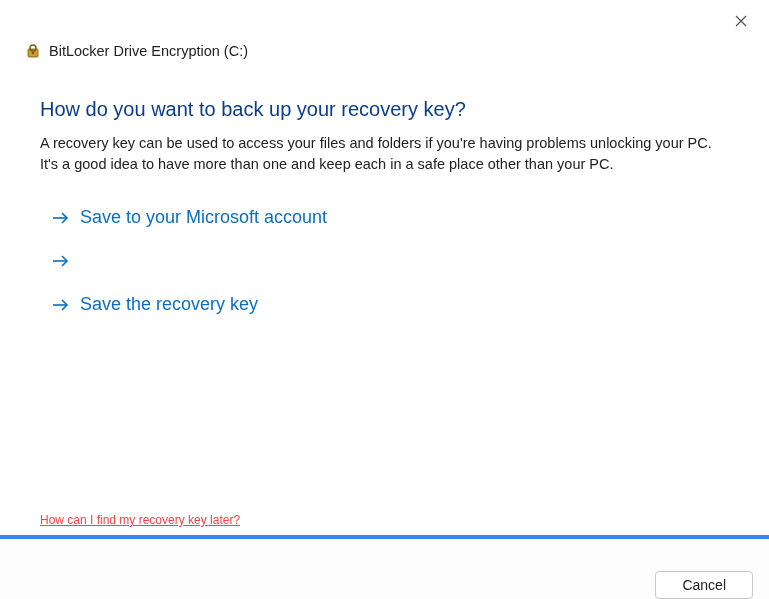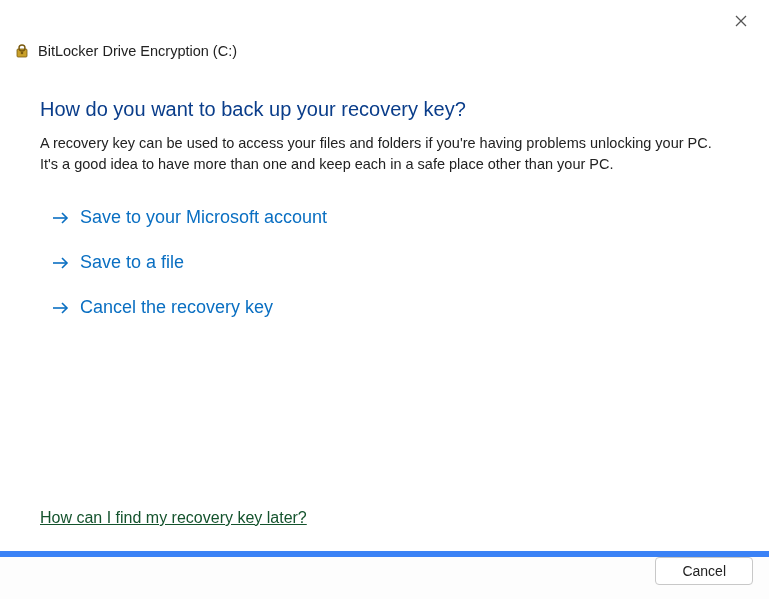--- a/index.html
+++ b/index.html
@@ -20,21 +20,21 @@
       top: 10px;
       right: 18px;
       cursor: pointer;
       font-size: 14px;
       color: #555;
       padding: 4px;
     }
     .header {
       display: flex;
       align-items: center;
-      padding: 42px 0 0 13px;
+      padding: 42px 0 0 24px;
     }
     .header-icon {
       width: 18px;
       height: 18px;
       margin-right: 7px;
       flex-shrink: 0;
     }
     .header-title {
       font-size: 14.5px;
       color: #222;
@@ -68,35 +68,35 @@
     .arrow-icon {
       width: 18px;
       height: 18px;
       margin-right: 10px;
       flex-shrink: 0;
     }
     .help-link {
       position: absolute;
       left: 40px;
       bottom: 72px;
-      font-size: 16px;
-      color: #14532d;
+      font-size: 12px;
+      color: #ef4444;
       text-decoration: underline;
       cursor: pointer;
     }
     .footer {
       position: absolute;
       bottom: 0;
       left: 0;
       right: 0;
-      height: 48px;
+      height: 64px;
       background: #fdfdfd;
-      border-top: 6px solid #3b82f6;
+      border-top: 4px solid #3b82f6;
       display: flex;
-      align-items: flex-start;
+      align-items: flex-end;
       justify-content: flex-end;
       padding-right: 16px;
     }
     .cancel-btn {
       background: #ffffff;
       border: 1px solid #c8c8c8;
       border-radius: 4px;
       padding: 5px 26px;
       font-size: 14px;
       color: #222;
@@ -140,31 +140,30 @@
       <span>Save to your Microsoft account</span>
     </div>
 
     <div class="option-link">
       <span class="arrow-icon">
         <svg width="18" height="18" viewBox="0 0 18 18">
           <line x1="1" y1="9" x2="15" y2="9" stroke="#0a6fc2" stroke-width="1.6"></line>
           <polyline points="10,4 15,9 10,14" fill="none" stroke="#0a6fc2" stroke-width="1.6"></polyline>
         </svg>
       </span>
-      <span>Save to a file</span>
     </div>
 
     <div class="option-link">
       <span class="arrow-icon">
         <svg width="18" height="18" viewBox="0 0 18 18">
           <line x1="1" y1="9" x2="15" y2="9" stroke="#0a6fc2" stroke-width="1.6"></line>
           <polyline points="10,4 15,9 10,14" fill="none" stroke="#0a6fc2" stroke-width="1.6"></polyline>
         </svg>
       </span>
-      <span>Cancel the recovery key</span>
+      <span>Save the recovery key</span>
     </div>
   </div>
 </div>
 
 <a class="help-link">How can I find my recovery key later?</a>
 
 <div class="footer">
   <button class="cancel-btn">Cancel</button>
 </div>
 

